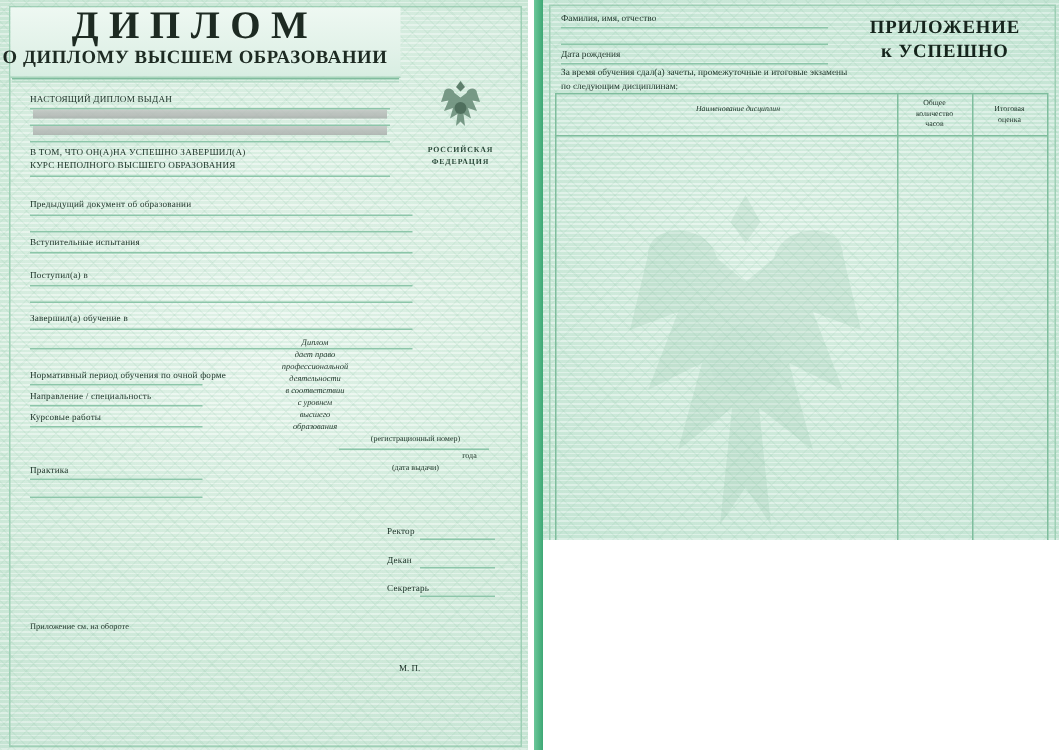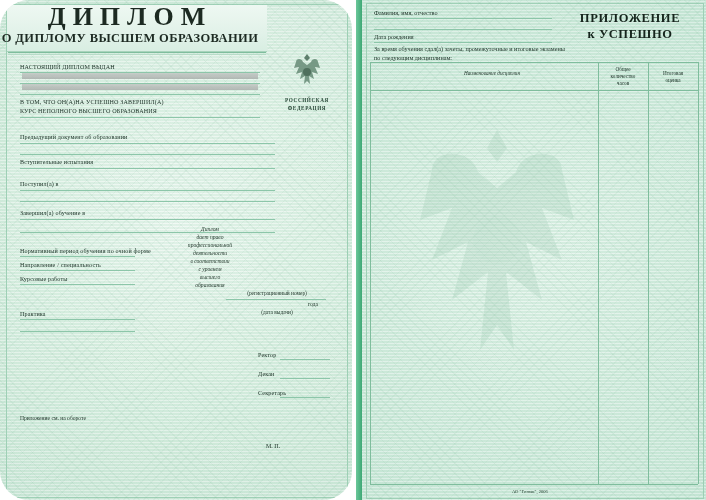--- a/index.html
+++ b/index.html
@@ -6,21 +6,20 @@
   body{width:706px;height:500px;overflow:hidden;font-family:"Liberation Serif",serif;}
   .page{position:relative;width:706px;height:500px;background:#ffffff;}
 
   
   .left-sheet{
     position:absolute;left:0;top:0;width:352px;height:500px;
     background:
       repeating-linear-gradient(0deg, rgba(255,255,255,0.35) 0px, rgba(255,255,255,0.35) 1px, rgba(190,226,205,0.25) 1px, rgba(190,226,205,0.25) 3px),
       radial-gradient(circle at 50% 45%, #e6f4ec 0%, #d7eee0 45%, #cfe9da 75%, #c9e5d6 100%);
     overflow:hidden;
-    border-radius:29px;
   }
   .left-inner{
     position:absolute;left:6px;top:4px;width:340px;height:492px;
     border:1px solid #9fd0b6;
     background:linear-gradient(180deg, rgba(255,255,255,0.18), rgba(255,255,255,0.02));
   }
   .guilloche{
     position:absolute;inset:0;
     background-image:
       repeating-linear-gradient(45deg, rgba(120,185,150,0.10) 0px, rgba(120,185,150,0.10) 1px, transparent 1px, transparent 7px),
@@ -68,21 +67,21 @@
   
   .note{position:absolute;font-size:5.6px;color:#20362b;}
   .mp{position:absolute;font-size:6px;color:#20362b;}
 
   
   .gap{position:absolute;left:352px;top:0;width:8px;height:500px;background:#ffffff;}
   .green-strip{position:absolute;left:356px;top:0;width:6px;height:500px;background:linear-gradient(90deg,#6cc79a,#3ea875);}
 
   
   .right-sheet{
-    position:absolute;left:362px;top:0;width:344px;height:500px;
+    position:absolute;left:362px;top:0;width:344px;height:360px;
     background:
       repeating-linear-gradient(0deg, rgba(255,255,255,0.32) 0px, rgba(255,255,255,0.32) 1px, rgba(186,224,202,0.28) 1px, rgba(186,224,202,0.28) 3px),
       radial-gradient(circle at 45% 50%, #e2f3ea 0%, #d3ecdf 50%, #c7e6d7 100%);
     overflow:hidden;
   }
   .right-inner{position:absolute;left:4px;top:3px;width:336px;height:494px;border:1px solid #9fd0b6;}
   .watermark{
     position:absolute;left:40px;top:110px;width:190px;height:300px;opacity:.20;
   }
 

